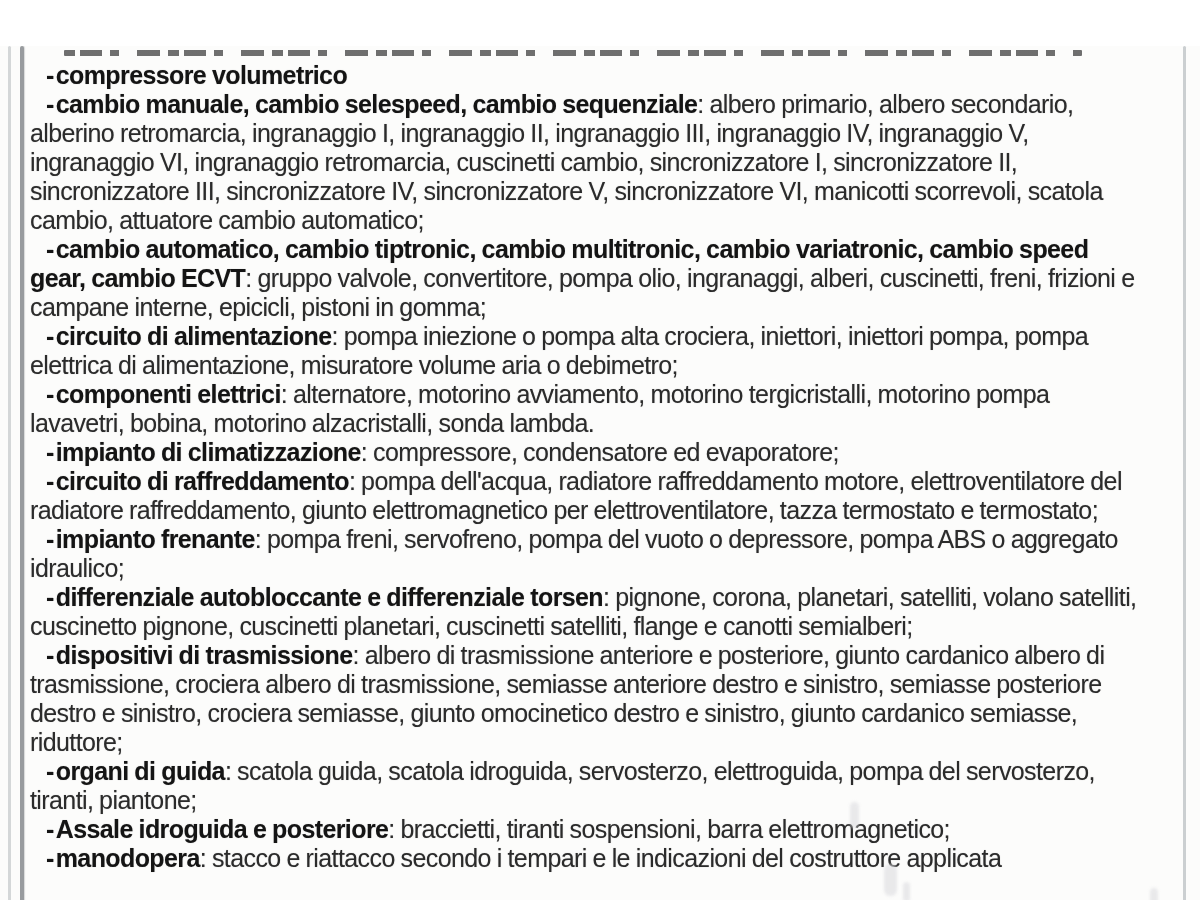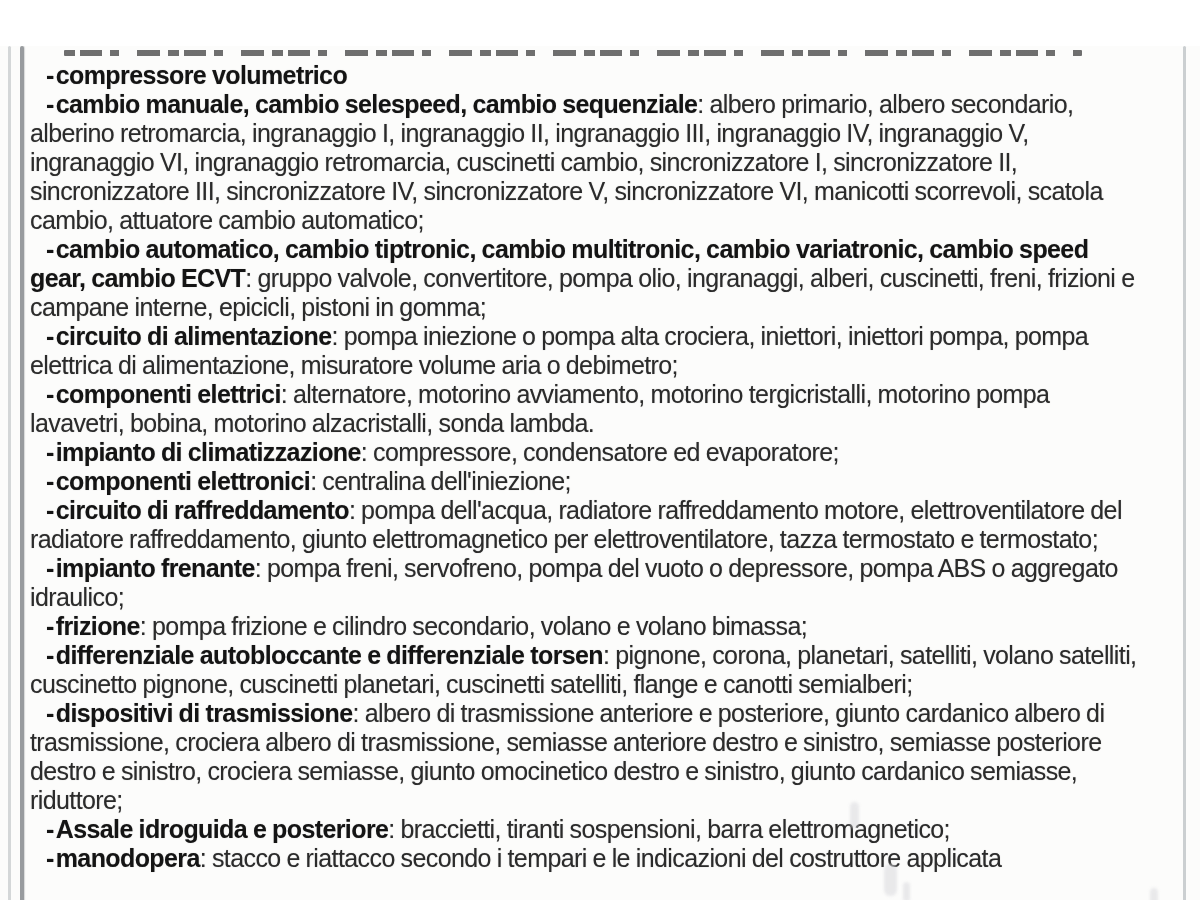--- a/index.html
+++ b/index.html
@@ -95,32 +95,31 @@
     <p class="item"><span class="b dash">-</span><span class="b">cambio manuale, cambio selespeed, cambio sequenziale</span><span>: </span><span>albero primario, albero secondario, alberino retromarcia, ingranaggio I, ingranaggio II, ingranaggio III, ingranaggio IV, ingranaggio V, ingranaggio VI, ingranaggio retromarcia, cuscinetti cambio, sincronizzatore I, sincronizzatore II, sincronizzatore III, sincronizzatore IV, sincronizzatore V, sincronizzatore VI, manicotti scorrevoli, scatola cambio, attuatore cambio automatico;</span></p>
 
     <p class="item"><span class="b dash">-</span><span class="b">cambio automatico, cambio tiptronic, cambio multitronic, cambio variatronic, cambio speed gear, cambio ECVT</span><span>: </span><span>gruppo valvole, convertitore, pompa olio, ingranaggi, alberi, cuscinetti, freni, frizioni e campane interne, epicicli, pistoni in gomma;</span></p>
 
     <p class="item"><span class="b dash">-</span><span class="b">circuito di alimentazione</span><span>: </span><span>pompa iniezione o pompa alta crociera, iniettori, iniettori pompa, pompa elettrica di alimentazione, misuratore volume aria o debimetro;</span></p>
 
     <p class="item"><span class="b dash">-</span><span class="b">componenti elettrici</span><span>: </span><span>alternatore, motorino avviamento, motorino tergicristalli, motorino pompa lavavetri, bobina, motorino alzacristalli, sonda lambda.</span></p>
 
     <p class="item"><span class="b dash">-</span><span class="b">impianto di climatizzazione</span><span>: </span><span>compressore, condensatore ed evaporatore;</span></p>
 
-    <p class="item"><span class="b dash">-</span><span class="b">componenti elettronici</span><span>: </span><span>centralina dell'iniezione;</span></p>
 
     <p class="item"><span class="b dash">-</span><span class="b">circuito di raffreddamento</span><span>: </span><span>pompa dell'acqua, radiatore raffreddamento motore, elettroventilatore del radiatore raffreddamento, giunto elettromagnetico per elettroventilatore, tazza termostato e termostato;</span></p>
 
     <p class="item"><span class="b dash">-</span><span class="b">impianto frenante</span><span>: </span><span>pompa freni, servofreno, pompa del vuoto o depressore, pompa ABS o aggregato idraulico;</span></p>
 
-    <p class="item"><span class="b dash">-</span><span class="b">frizione</span><span>: </span><span>pompa frizione e cilindro secondario, volano e volano bimassa;</span></p>
 
     <p class="item"><span class="b dash">-</span><span class="b">differenziale autobloccante e differenziale torsen</span><span>: </span><span>pignone, corona, planetari, satelliti, volano satelliti, cuscinetto pignone, cuscinetti planetari, cuscinetti satelliti, flange e canotti semialberi;</span></p>
 
     <p class="item"><span class="b dash">-</span><span class="b">dispositivi di trasmissione</span><span>: </span><span>albero di trasmissione anteriore e posteriore, giunto cardanico albero di trasmissione, crociera albero di trasmissione, semiasse anteriore destro e sinistro, semiasse posteriore destro e sinistro, crociera semiasse, giunto omocinetico destro e sinistro, giunto cardanico semiasse, riduttore;</span></p>
 
+    <p class="item"><span class="b dash">-</span><span class="b">organi di guida</span><span>: </span><span>scatola guida, scatola idroguida, servosterzo, elettroguida, pompa del servosterzo, tiranti, piantone;</span></p>
 
     <p class="item"><span class="b dash">-</span><span class="b">Assale idroguida e posteriore</span><span>: </span><span>braccietti, tiranti sospensioni, barra elettromagnetico;</span></p>
 
     <p class="item"><span class="b dash">-</span><span class="b">manodopera</span><span>: </span><span>stacco e riattacco secondo i tempari e le indicazioni del costruttore applicata</span></p>
 
   </div>
 
   <div class="smudge smudge-1"></div>
   <div class="smudge smudge-2"></div>
   <div class="smudge smudge-3"></div>

